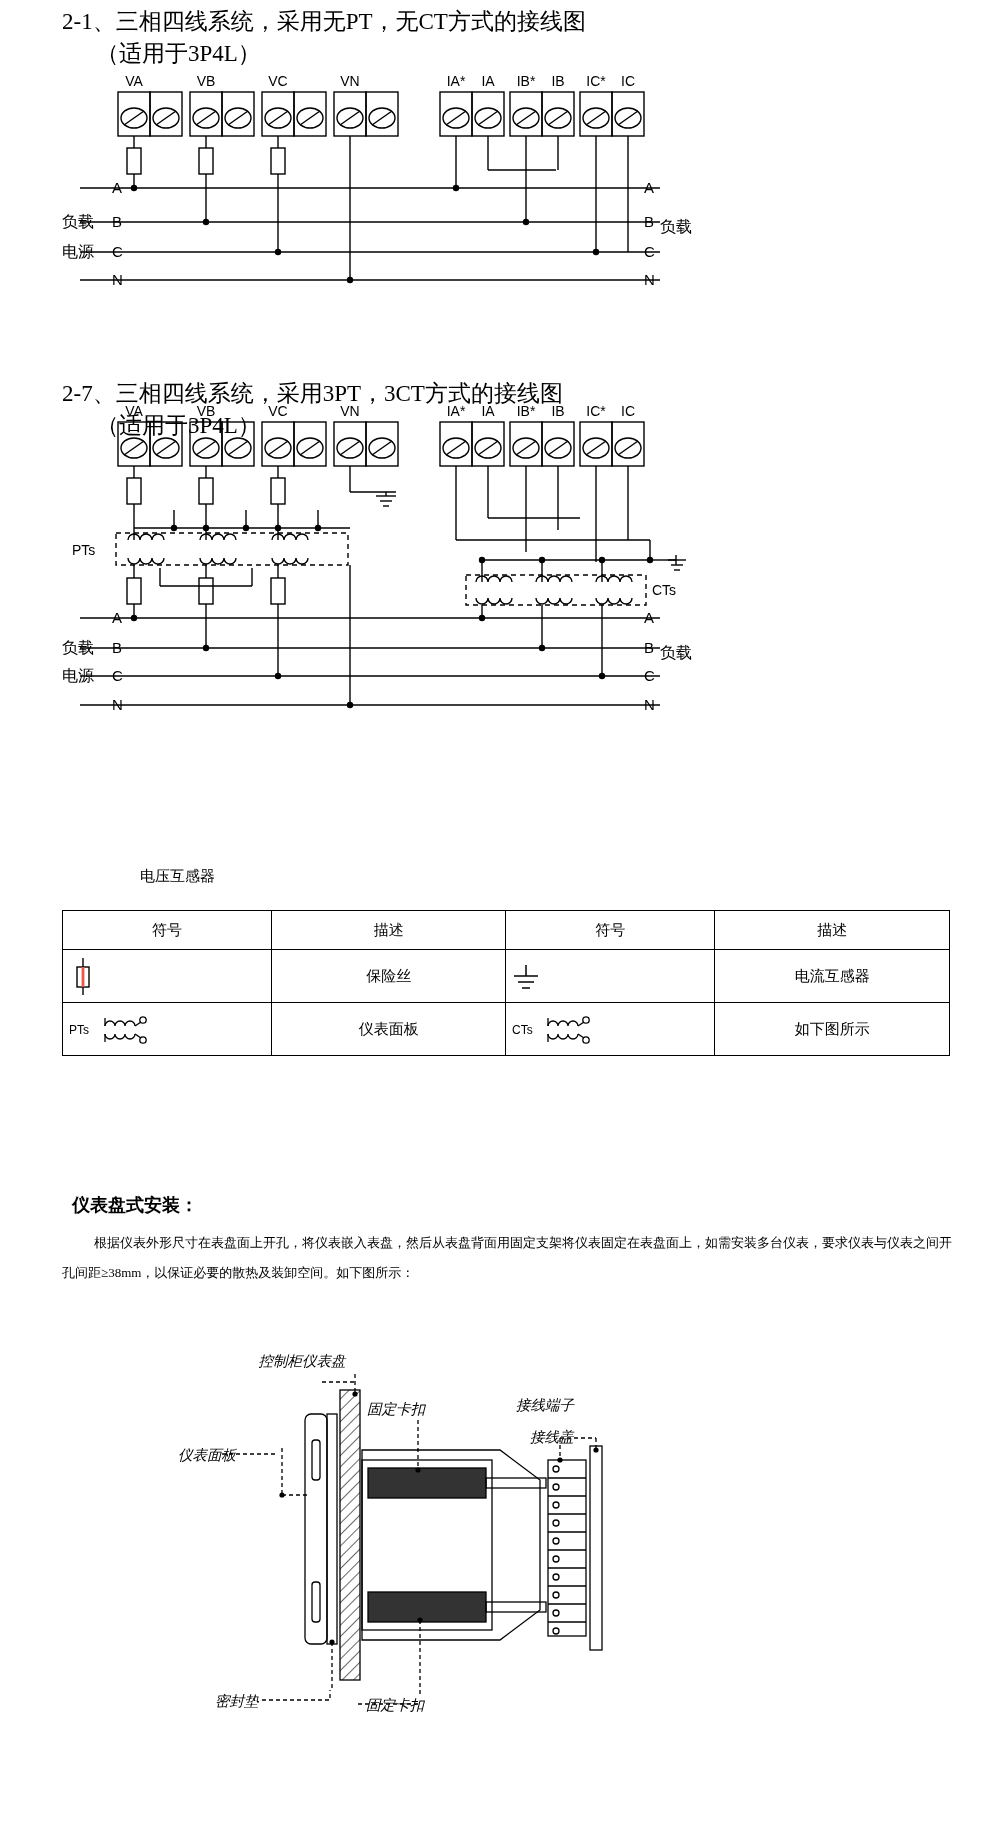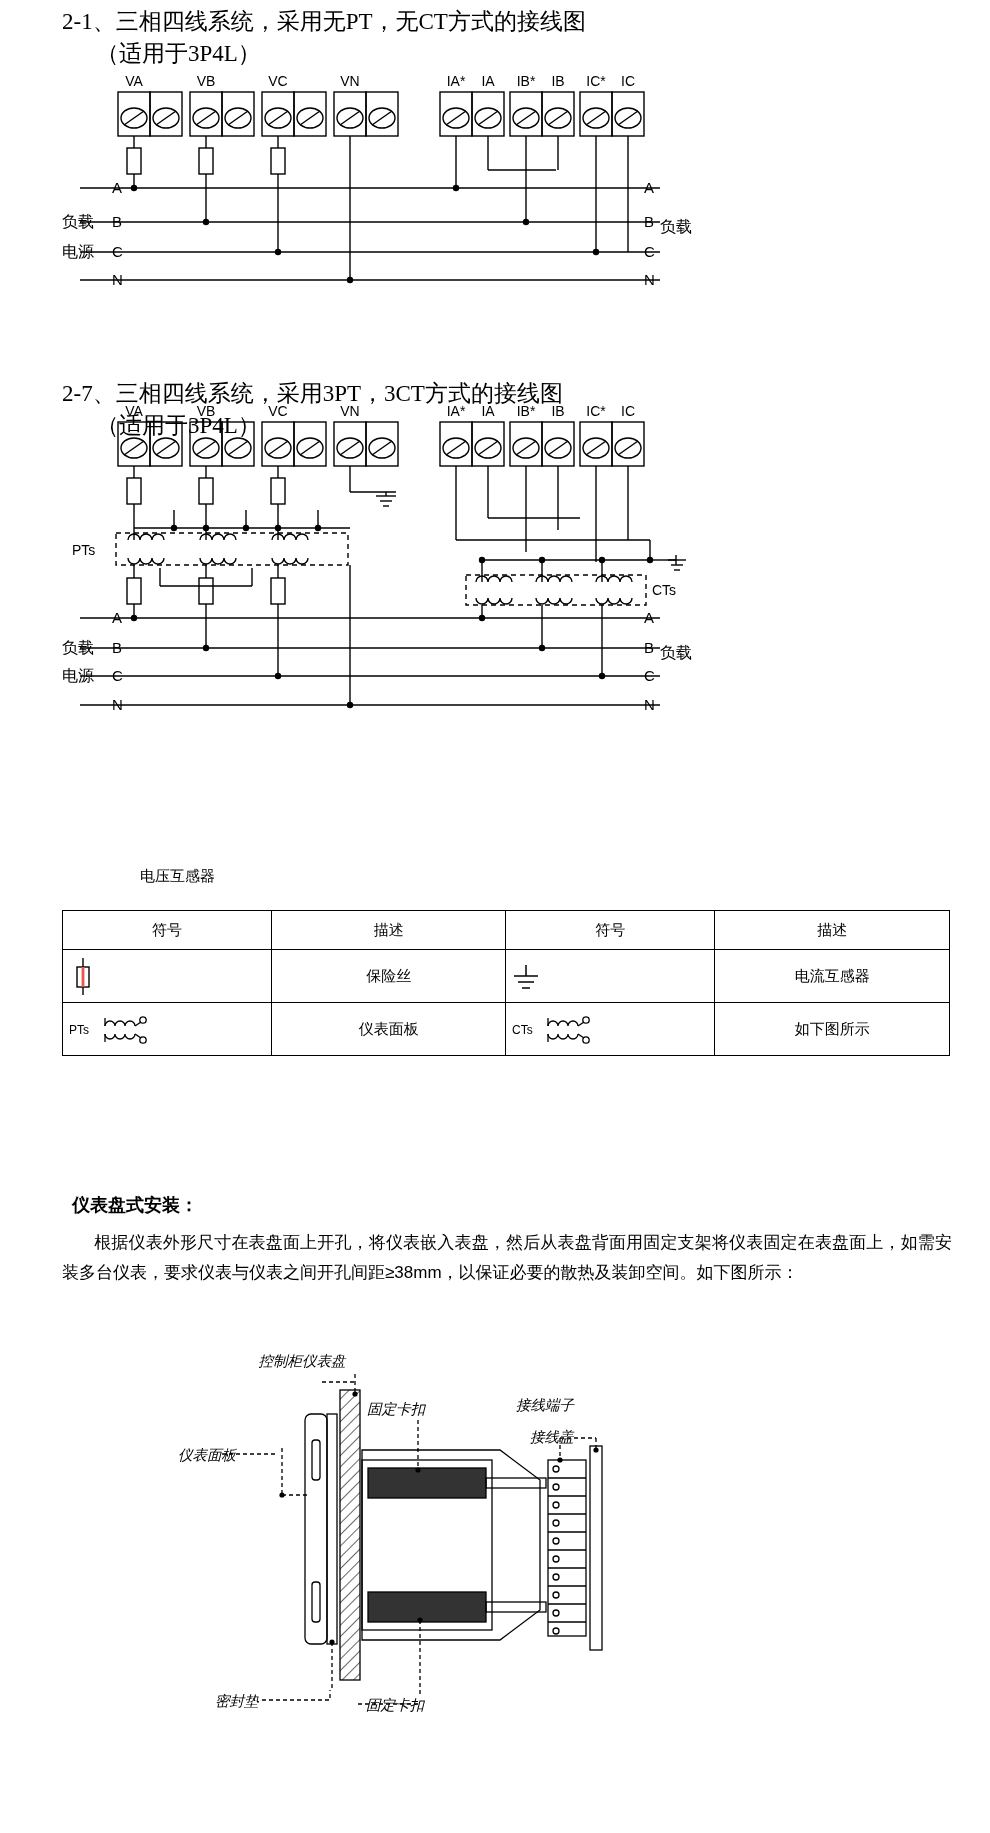--- a/index.html
+++ b/index.html
@@ -50,23 +50,23 @@
 
   
   #install-heading{
     position:absolute;left:48px;top:1193px;
     font-size:18px;font-weight:bold;
     font-family:Liberation Serif, serif;
     margin-left:24px;
   }
   #install-body{
     position:absolute;left:62px;top:1228px;width:890px;
-    font-size:17px;line-height:30px;
+    font-size:13px;line-height:30px;
     text-align:justify;
-    font-family:Liberation Sans, sans-serif;
+    font-family:Liberation Serif, serif;
   }
   #install-body .indent{display:inline-block;width:32px;}
   #note-text{
     position:absolute;left:48px;top:1768px;width:920px;
     font-size:16.5px;
     font-family:"Liberation Sans","DejaVu Sans",sans-serif;
   }
 
   svg{display:block;}
   svg text{font-family:"Liberation Sans","DejaVu Sans",sans-serif;}

